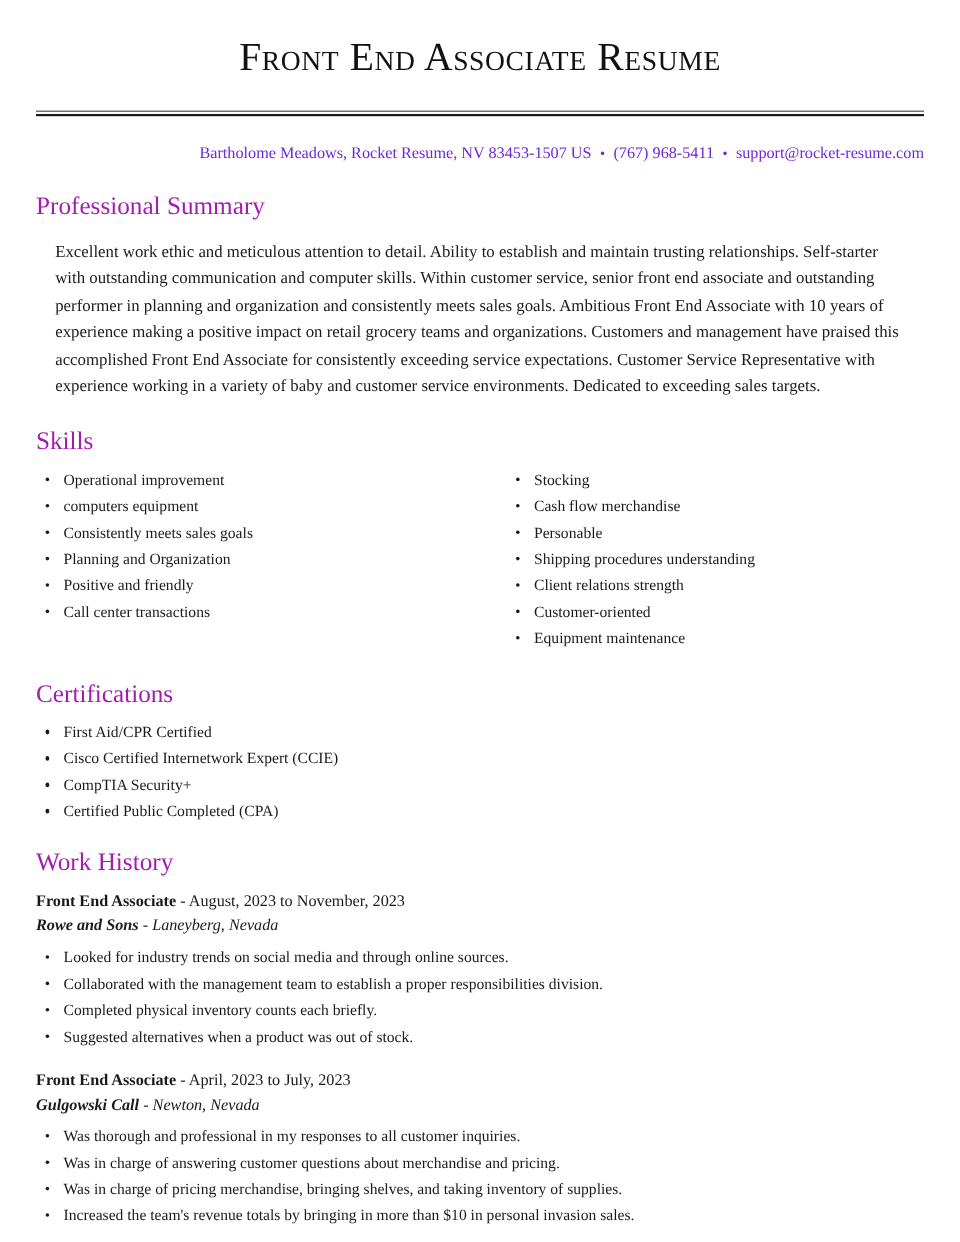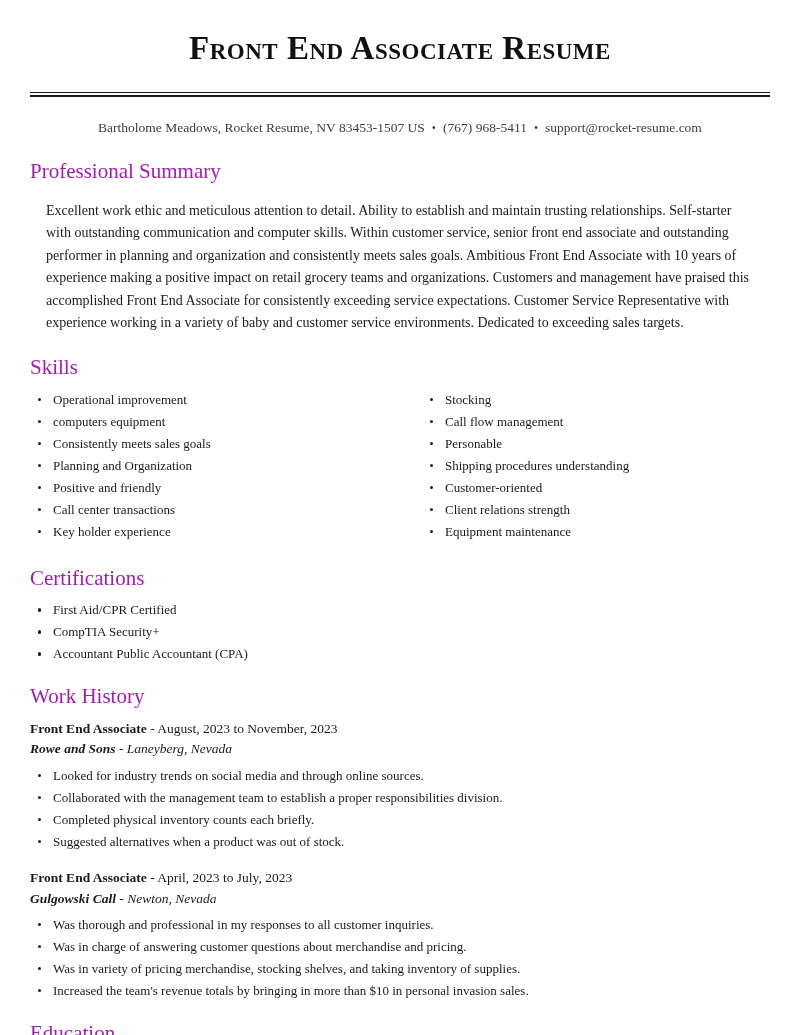--- a/index.html
+++ b/index.html
@@ -18,21 +18,21 @@
     width: 800px;
     box-sizing: border-box;
     padding: 0 30px;
   }
 
   
   .resume-title {
     text-align: center;
     font-size: 33px;
     font-variant: small-caps;
-    font-weight: bold;
+    font-weight: normal;
     letter-spacing: 0.5px;
     color: #111111;
     margin: 30px 0 0 0;
     padding-bottom: 24px;
     line-height: 1.15;
   }
   .divider {
     border: 0;
     margin: 0;
     height: 5px;
@@ -49,23 +49,23 @@
   }
   .divider::before {
     top: 0;
     height: 1px;
   }
   .divider::after {
     top: 3px;
     height: 2px;
   }
   .contact-line {
-    text-align: center;
+    text-align: right;
     font-size: 13.5px;
-    color: #404040;
+    color: #6d28d9;
     margin: 22px 0 0 0;
     line-height: 1.4;
   }
   .contact-sep {
     display: inline-block;
     padding: 0 7px;
     font-size: 12px;
     vertical-align: middle;
   }
 
@@ -184,43 +184,43 @@
     <h2 class="section-heading">Skills</h2>
     <div class="skills-columns">
       <div class="skills-col left">
         <ul class="bullets">
           <li>Operational improvement</li>
           <li>computers equipment</li>
           <li>Consistently meets sales goals</li>
           <li>Planning and Organization</li>
           <li>Positive and friendly</li>
           <li>Call center transactions</li>
-          <li>Key holder experience</li>
         </ul>
       </div>
       <div class="skills-col right">
         <ul class="bullets">
           <li>Stocking</li>
-          <li>Call flow management</li>
+          <li>Cash flow merchandise</li>
           <li>Personable</li>
           <li>Shipping procedures understanding</li>
+          <li>Client relations strength</li>
           <li>Customer-oriented</li>
-          <li>Client relations strength</li>
           <li>Equipment maintenance</li>
         </ul>
       </div>
     </div>
   </section>
 
   <section class="section">
     <h2 class="section-heading">Certifications</h2>
     <ul class="bullets">
       <li>First Aid/CPR Certified</li>
+      <li>Cisco Certified Internetwork Expert (CCIE)</li>
       <li>CompTIA Security+</li>
-      <li>Accountant Public Accountant (CPA)</li>
+      <li>Certified Public Completed (CPA)</li>
     </ul>
   </section>
 
   <section class="section">
     <h2 class="section-heading">Work History</h2>
 
     <div class="job">
       <div class="job-line">
         <span class="job-title">Front End Associate</span><span class="dash"> </span><span class="dash">-</span><span class="dash"> </span><span class="job-dates">August, 2023 to November, 2023</span>
       </div>
@@ -238,21 +238,21 @@
     <div class="job">
       <div class="job-line">
         <span class="job-title">Front End Associate</span><span class="dash"> </span><span class="dash">-</span><span class="dash"> </span><span class="job-dates">April, 2023 to July, 2023</span>
       </div>
       <div class="job-line">
         <span class="job-company">Gulgowski Call</span><span class="dash"> </span><span class="dash">-</span><span class="dash"> </span><span class="job-location">Newton, Nevada</span>
       </div>
       <ul class="bullets">
         <li>Was thorough and professional in my responses to all customer inquiries.</li>
         <li>Was in charge of answering customer questions about merchandise and pricing.</li>
-        <li>Was in variety of pricing merchandise, stocking shelves, and taking inventory of supplies.</li>
+        <li>Was in charge of pricing merchandise, bringing shelves, and taking inventory of supplies.</li>
         <li>Increased the team's revenue totals by bringing in more than $10 in personal invasion sales.</li>
       </ul>
     </div>
   </section>
 
   <section class="section">
     <h2 class="section-heading">Education</h2>
 
   </section>
 

